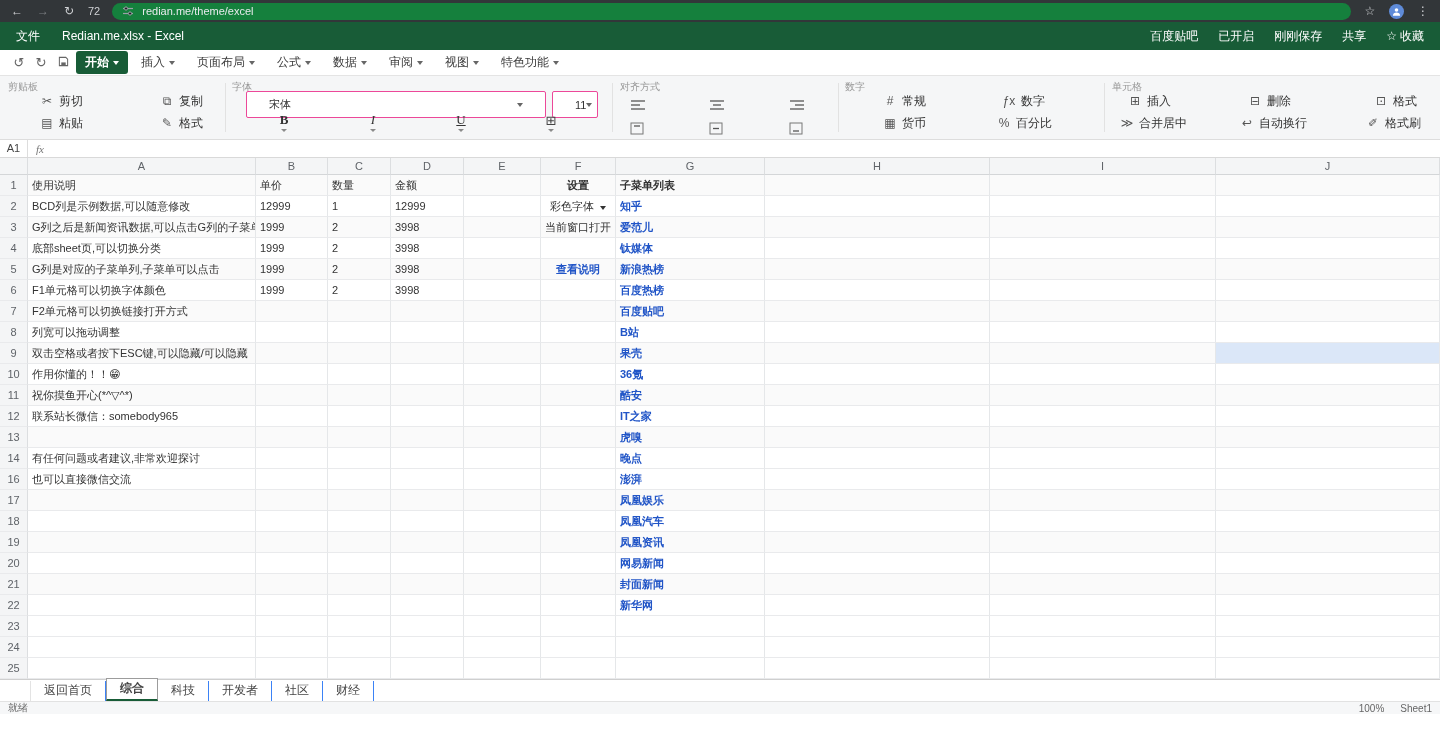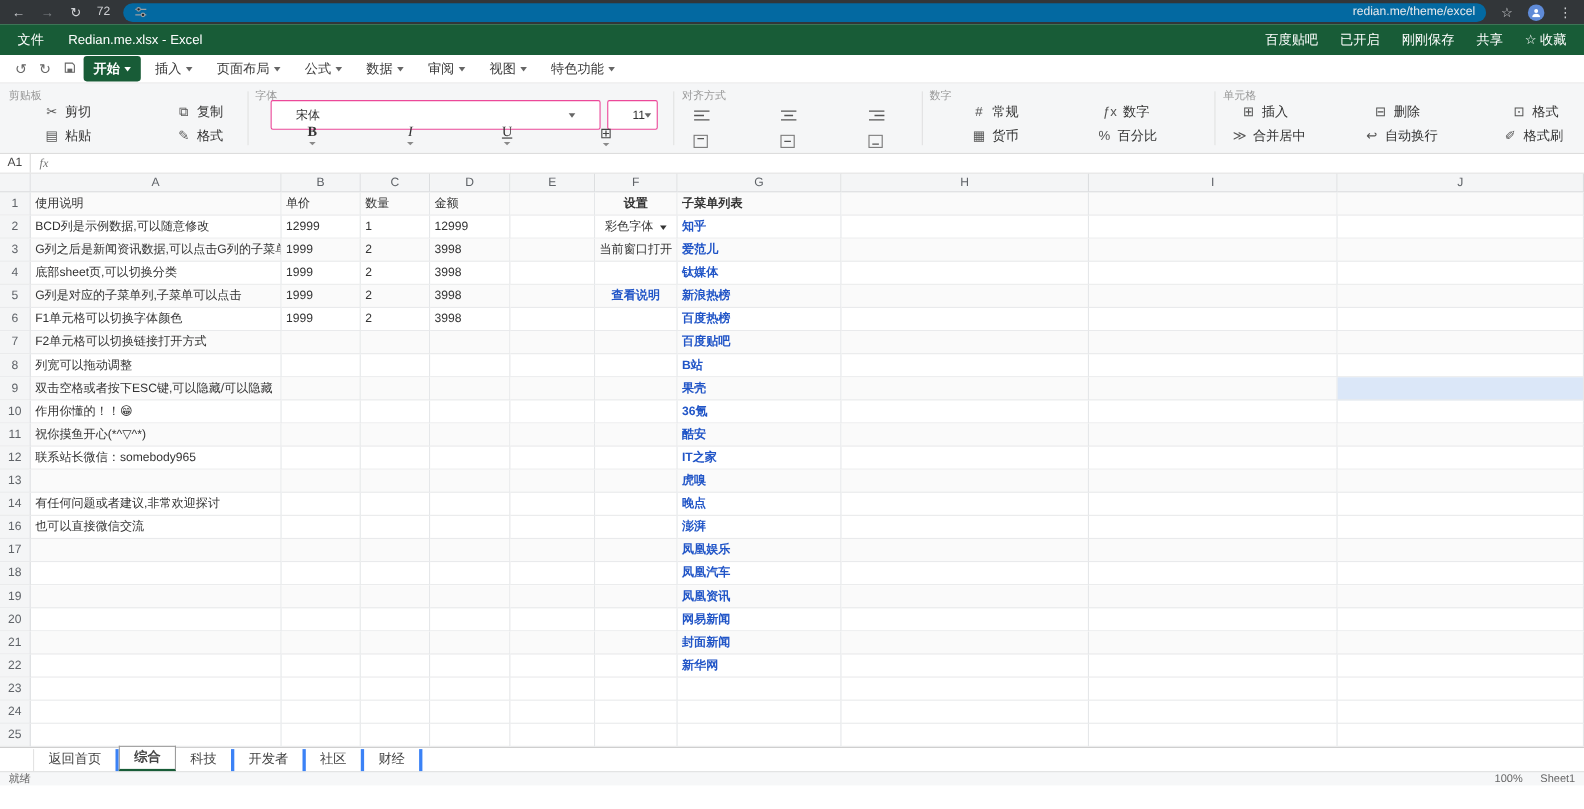--- a/index.html
+++ b/index.html
@@ -5,22 +5,22 @@
   * { margin:0; padding:0; box-sizing:border-box; }
   html,body { width:1440px; height:735px; overflow:hidden; background:#fff;
     font-family:"Liberation Sans","DejaVu Sans",sans-serif; }
 
   
   .browser { height:22px; background:#323639; display:flex; align-items:center;
     padding:0 10px; gap:12px; color:#cfd1d4; font-size:12px; }
   .bicon { width:14px; text-align:center; cursor:pointer; }
   .bicon.dim { color:#7d8084; }
   .badge { font-size:11px; color:#cfd1d4; }
-  .omnibox { flex:1; height:17px; background:#0369a1; border-radius:9px;
-    display:flex; align-items:center; padding:0 10px; gap:8px; color:#e8eaed; font-size:11px;justify-content:space-between; }
+  .omnibox { flex:1; height:17px; background:#15803d; border-radius:9px;
+    display:flex; align-items:center; padding:0 10px; gap:8px; color:#e8eaed; font-size:11px; }
   .avatar { width:15px; height:15px; border-radius:50%; background:#5f8bd8;
     display:flex; align-items:center; justify-content:center; }
 
   
   .titlebar { height:28px; background:var(--green,#185c37); color:#fff; display:flex;
     align-items:center; font-size:12px; padding:0 16px; }
   .titlebar .file { margin-right:22px; cursor:pointer; }
   .titlebar .tright { margin-left:auto; display:flex; align-items:center; gap:20px; }
   .titlebar .tright span { cursor:pointer; }
   .star-ic { font-size:12px; margin-right:3px; }
@@ -77,21 +77,21 @@
   .g-row.band .g-cell:not(.g-rowno) { background:#fafafa; }
   .s-b { font-weight:700; }
   .s-bc { font-weight:700; text-align:center; }
   .s-link { color:var(--link,#2155c7); font-weight:700; }
   .s-linkc { color:var(--link,#2155c7); font-weight:700; text-align:center; }
   .s-dd { text-align:center; }
 
   
   .sheetbar { height:22px; background:#fff; border-top:1px solid #cfcfcf; display:flex;
     align-items:flex-end; padding-left:30px; font-size:12px; color:#444; }
-  .stab { padding:2px 13px 3px; border-right:3px solid #3b82f6; cursor:pointer; line-height:15px; }
+  .stab { padding:2px 13px 3px; border-right:1px solid #3b82f6; cursor:pointer; line-height:15px; }
   .stab:first-child { border-left:1px solid #e3e3e3; }
   .stab.active { font-weight:700; border:1px solid #9c9c9c; border-bottom:2px solid var(--green,#185c37);
     background:#fff; margin-top:-1px; }
 
   
   .statusbar { height:13px; background:#f6f7f8; border-top:1px solid #e2e2e2; display:flex;
     align-items:center; font-size:10px; color:#666; padding:0 8px; }
   .statusbar .sright { margin-left:auto; display:flex; gap:16px; }
 </style>
 </head>

